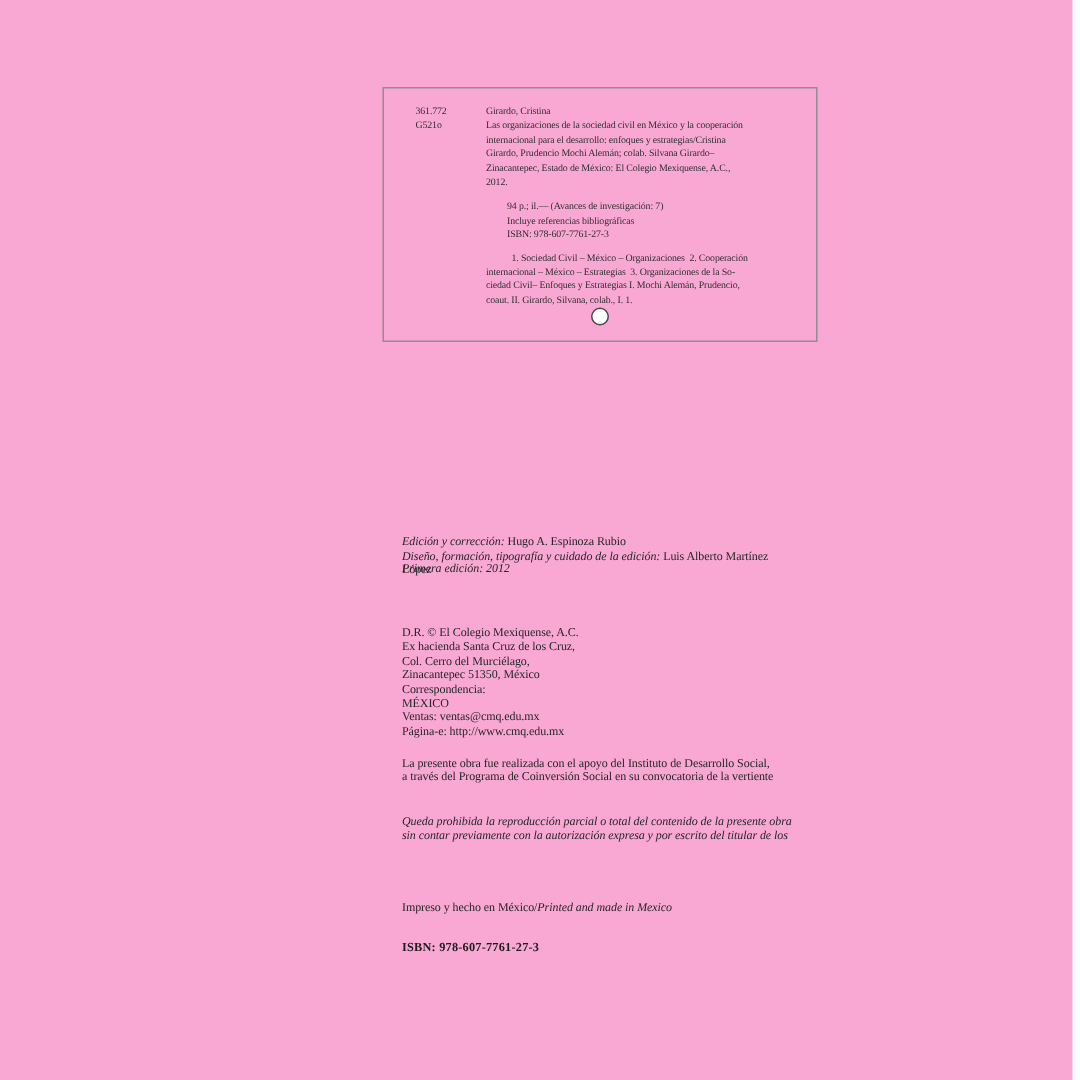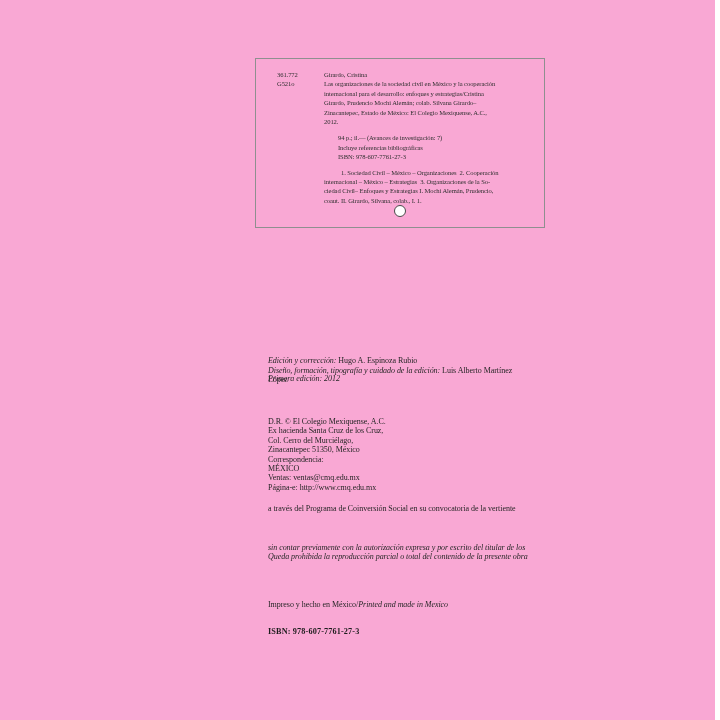--- a/index.html
+++ b/index.html
@@ -107,26 +107,27 @@
     <div>Ex hacienda Santa Cruz de los Cruz,</div>
     <div>Col. Cerro del Murciélago,</div>
     <div>Zinacantepec 51350, México</div>
     <div>Correspondencia:</div>
     <div>MÉXICO</div>
     <div>Ventas: ventas@cmq.edu.mx</div>
     <div>Página-e: http://www.cmq.edu.mx</div>
   </div>
 
   <div class="blk" id="support">
+    <div>La presente obra fue realizada con el apoyo del Instituto de Desarrollo Social,</div>
     <div>a través del Programa de Coinversión Social en su convocatoria de la vertiente</div>
   </div>
 
   <div class="blk it" id="legal">
+    <div>Queda prohibida la reproducción parcial o total del contenido de la presente obra</div>
     <div>sin contar previamente con la autorización expresa y por escrito del titular de los</div>
-    <div>Queda prohibida la reproducción parcial o total del contenido de la presente obra</div>
   </div>
 
   <div class="blk" id="printed">
     <span>Impreso y hecho en México/</span><span class="it">Printed and made in Mexico</span>
   </div>
 
   <div class="blk" id="isbn">ISBN: 978-607-7761-27-3</div>
 
 </div>
 

